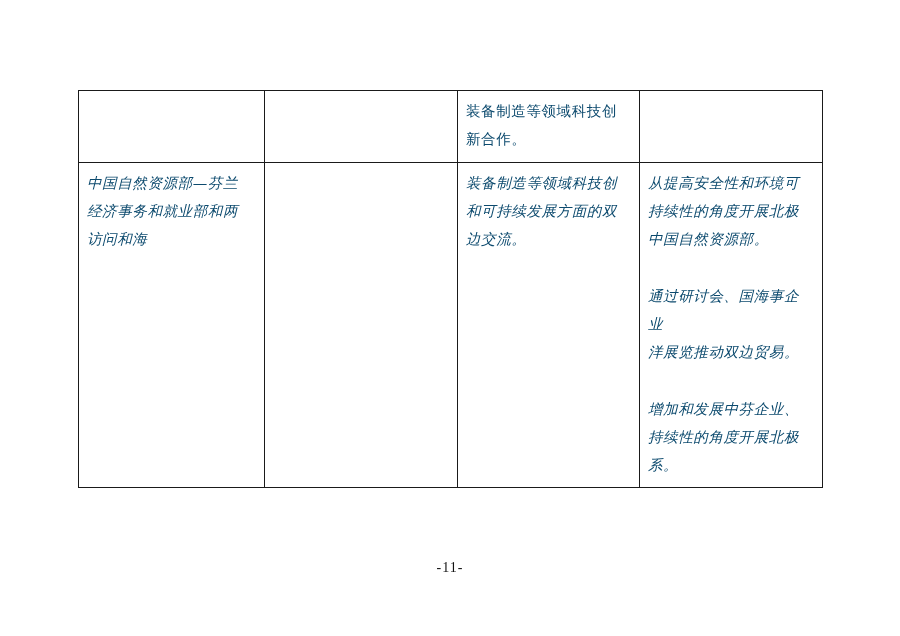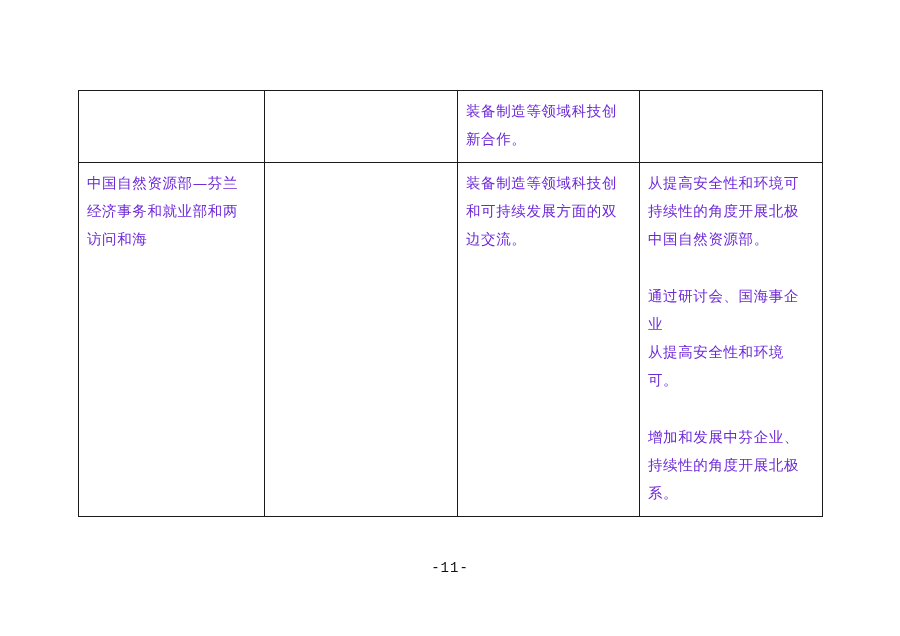--- a/index.html
+++ b/index.html
@@ -29,46 +29,46 @@
     width: 744px;
     border-collapse: collapse;
     table-layout: fixed;
   }
   .doc-table td {
     border: 1px solid #1a1a1a;
     vertical-align: top;
     padding: 6px 8px 8px 8px;
     font-size: 14.5px;
     line-height: 1.95;
-    color: #6d28d9;
+    color: #0c4a6e;
     letter-spacing: 0.6px;
   }
   col.c1 { width: 186px; }
   col.c2 { width: 193px; }
   col.c3 { width: 182px; }
   col.c4 { width: 183px; }
 
   .row-top td { height: 56px; }
-  .row-main td { height: 300px; }
+  .row-main td { height: 300px; font-style: italic; }
 
   .cell-text p {
     margin: 0;
   }
   .cell-text p.spacer {
     height: 1.95em;
   }
   .page-number {
     position: absolute;
     left: 0;
     top: 560px;
     width: 900px;
     text-align: center;
     font-size: 14px;
     color: #111111;
-    font-family: Liberation Mono, monospace;
+    font-family: Liberation Serif, serif;
     letter-spacing: 1px;
   }
   .empty-cell { }
 </style>
 </head>
 <body>
 
 <div class="page">
 
   <table class="doc-table">
@@ -99,21 +99,21 @@
           <p>装备制造等领域科技创</p>
           <p>和可持续发展方面的双</p>
           <p>边交流。</p>
         </td>
         <td class="cell-text">
           <p>从提高安全性和环境可</p>
           <p>持续性的角度开展北极</p>
           <p>中国自然资源部。</p>
           <p class="spacer"></p>
           <p>通过研讨会、国海事企业</p>
-          <p>从提高安全性和环境可。</p>
+          <p>洋展览推动双边贸易。</p>
           <p class="spacer"></p>
           <p>增加和发展中芬企业、</p>
           <p>持续性的角度开展北极</p>
           <p>系。</p>
         </td>
       </tr>
     </tbody>
   </table>
 
   <div class="page-number">-11-</div>

